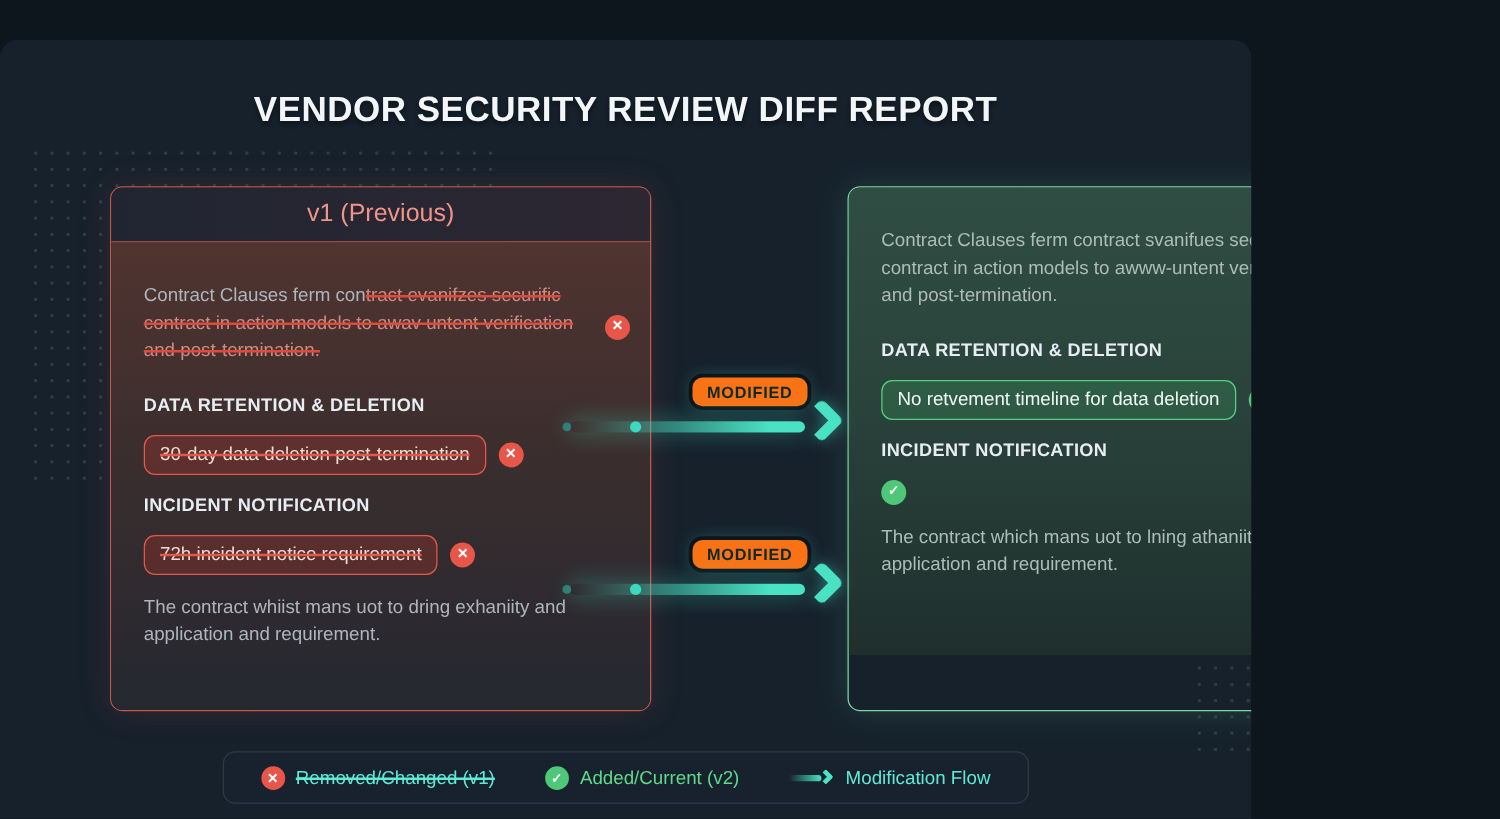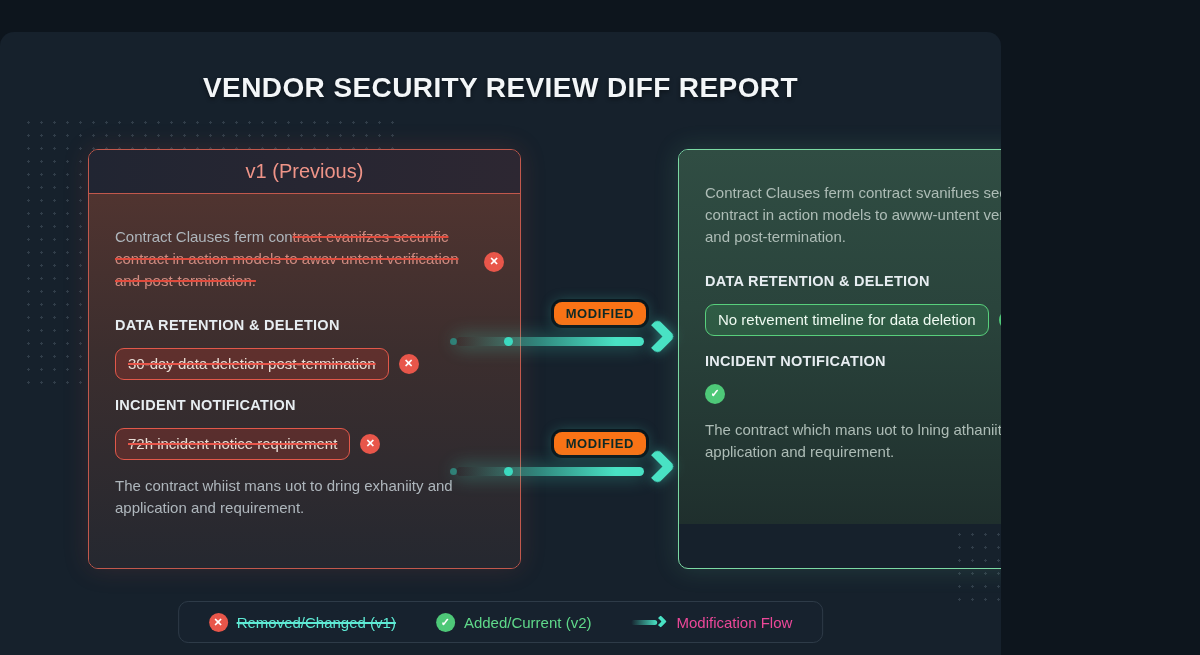--- a/index.html
+++ b/index.html
@@ -68,21 +68,21 @@
   .mod-dot-a { position:absolute; left:8px; top:36px; width:7px; height:7px; border-radius:50%; background:#2f7a72; }
   .mod-dot-b { position:absolute; left:62px; top:35px; width:9px; height:9px; border-radius:50%; background:#35d6bd; }
 
   
   .legend { position:absolute; left:50%; transform:translateX(-50%); top:569px; height:42px;
     display:flex; align-items:center; gap:40px; padding:0 30px; background:#17222e;
     border:1px solid #2e3b48; border-radius:10px; z-index:2; }
   .legend-item { display:flex; align-items:center; gap:9px; font-size:15px; white-space:nowrap; }
   .legend-removed-text { color:#5eead4; text-decoration:line-through; text-decoration-thickness:2px; }
   .legend-added-text { color:#5fd98a; }
-  .legend-flow-text { color:#ec4899; }
+  .legend-flow-text { color:#5eead4; }
   .legend .x-badge,.legend .check-badge { width:19px; height:19px; }
   .flow-icon { position:relative; width:36px; height:14px; }
   .flow-tail { position:absolute; left:0; top:5px; width:26px; height:5px; border-radius:3px;
     background:linear-gradient(90deg, rgba(72,226,197,0), #49e2c4); }
   .flow-head { position:absolute; right:2px; top:2px; width:9px; height:9px;
     border-top:4px solid #49e2c4; border-right:4px solid #49e2c4; border-radius:2px; transform:rotate(45deg); }
 </style>
 </head>
 <body>
 

